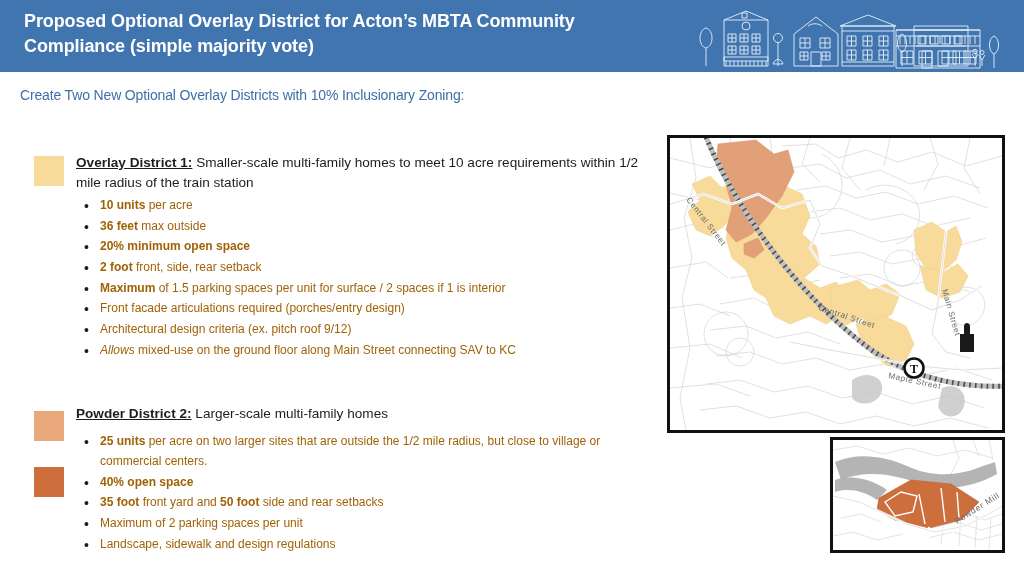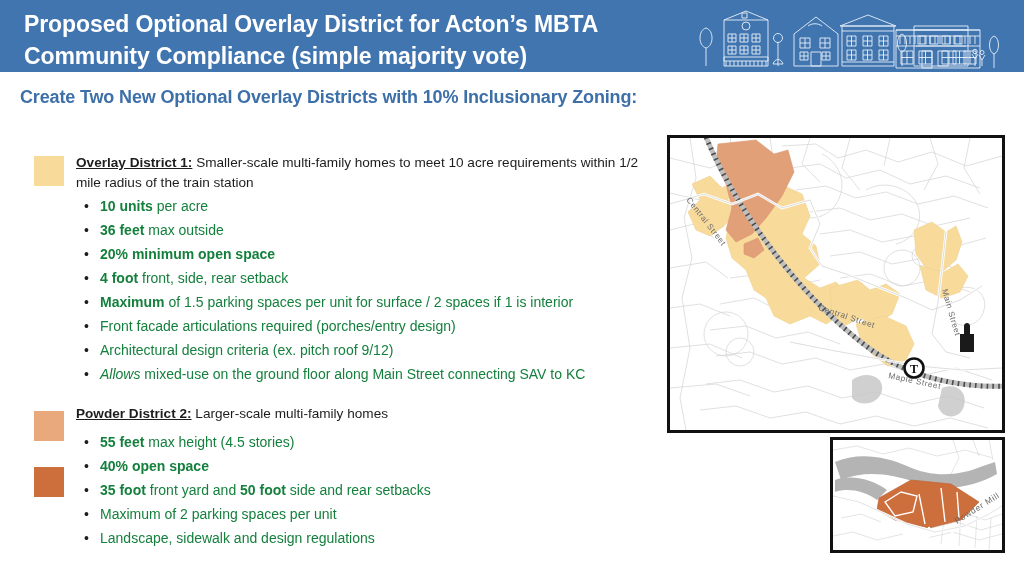--- a/index.html
+++ b/index.html
@@ -10,29 +10,29 @@
   }
   .slide{position:relative;width:1024px;height:575px;background:#fff;}
 
   
   .header{
     position:absolute;left:0;top:0;width:1024px;height:72px;
     background:#4175B0;overflow:hidden;
   }
   .header-title{
     position:absolute;left:24px;top:9px;width:640px;
-    color:#ffffff;font-size:23px;font-weight:bold;line-height:1.38;
+    color:#ffffff;font-size:18px;font-weight:bold;line-height:1.38;
     letter-spacing:-0.1px;
   }
   .header-art{position:absolute;right:14px;top:4px;width:320px;height:66px;}
 
   
   .section-heading{
     position:absolute;left:20px;top:87px;
-    color:#3D6FA9;font-size:18px;font-weight:bold;letter-spacing:-0.15px;
+    color:#3D6FA9;font-size:14px;font-weight:normal;letter-spacing:-0.15px;
   }
 
   
   .content{position:absolute;left:0;top:118px;width:660px;height:455px;margin-top:31px;}
 
   .swatch{position:absolute;width:30px;height:30px;}
   #sw-d1{left:34px;top:7px;background:#F8DB9B;}
   #sw-d2a{left:34px;top:262px;background:#E9A97D;}
   #sw-d2b{left:34px;top:318px;background:#CC6F3D;}
 
@@ -44,21 +44,21 @@
   #d1head{top:4px;}
   #d2head{top:255px;}
 
   ul.bul{
     list-style:none;margin:0;padding:0;position:absolute;left:76px;width:580px;
   }
   #d1list{top:46px;}
   #d2list{top:282px;}
   ul.bul li{
     position:relative;padding-left:24px;margin:0 0 0.5px 0;
-    font-size:14px;line-height:1.68;color:#15803d;
+    font-size:12px;line-height:1.68;color:#a16207;
   }
   ul.bul li::before{
     content:"\2022";position:absolute;left:8px;top:0;
     font-size:14px;color:#1d1d1d;line-height:1.68;
   }
   ul.bul li b{font-weight:bold;}
   ul.bul li i{font-style:italic;}
 
   
   .map-main{
@@ -181,33 +181,33 @@
     <div class="swatch" id="sw-d2b" style="background: rgb(204, 111, 61);"></div>
 
     <div class="blockhead" id="d1head">
       <span class="lbl">Overlay District 1:</span><span> Smaller-scale multi-family homes to meet 10 acre requirements within 1/2 mile radius of the train station</span>
     </div>
 
     <ul class="bul" id="d1list">
       <li><b>10 units</b><span> per acre</span></li>
       <li><b>36 feet</b><span> max outside</span></li>
       <li><b>20% minimum open space</b><span></span></li>
-      <li><b>4 foot</b><span> front, side, rear setback</span></li>
+      <li><b>2 foot</b><span> front, side, rear setback</span></li>
       <li><b>Maximum</b><span> of 1.5 parking spaces per unit for surface / 2 spaces if 1 is interior</span></li>
       <li><span>Front facade articulations required (porches/entry design)</span></li>
       <li><span>Architectural design criteria (ex. pitch roof 9/12)</span></li>
       <li><i>Allows</i><span> mixed-use on the ground floor along Main Street connecting SAV to KC</span></li>
     </ul>
 
     <div class="blockhead" id="d2head">
       <span class="lbl">Powder District 2:</span><span>  Larger-scale multi-family homes</span>
     </div>
 
     <ul class="bul" id="d2list">
-      <li><b>55 feet</b><span> max height (4.5 stories)</span></li>
+      <li><b>25 units</b><span> per acre on two larger sites that are outside the 1/2 mile radius, but close to village or commercial centers.</span></li>
       <li><b>40% open space</b><span></span></li>
       <li><b>35 foot</b><span> front yard and </span><b>50 foot</b><span> side and rear setbacks</span></li>
       <li><span>Maximum of 2 parking spaces per unit</span></li>
       <li><span>Landscape, sidewalk and design regulations</span></li>
     </ul>
   </div>
 
   <div class="map-main">
     <svg viewBox="0 0 332 292" xmlns="http://www.w3.org/2000/svg">
       <rect x="0" y="0" width="332" height="292" fill="#ffffff"></rect>

